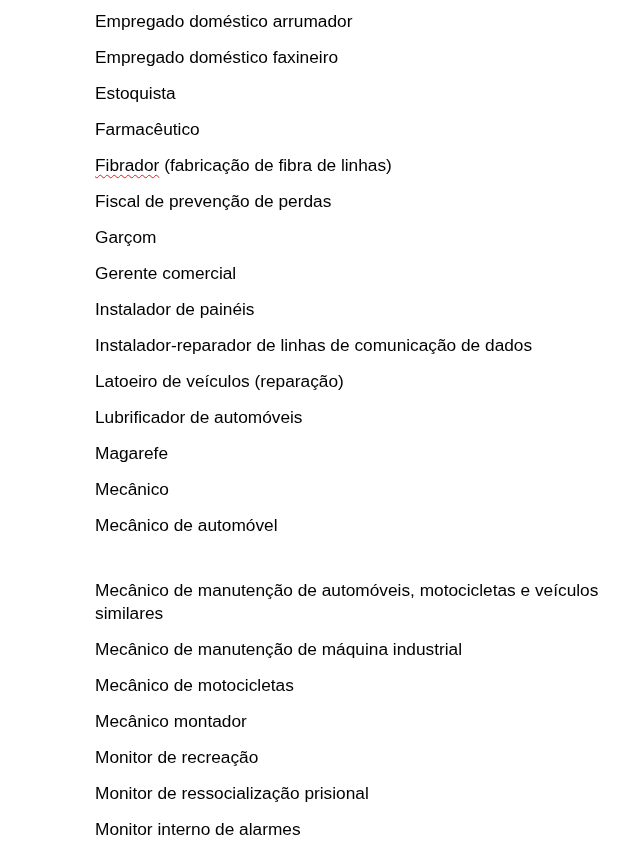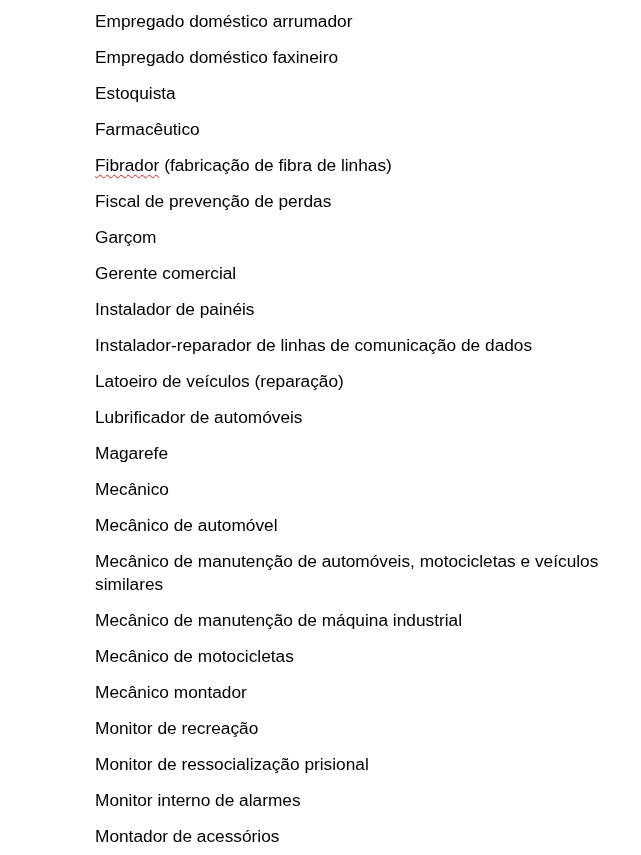--- a/index.html
+++ b/index.html
@@ -2,21 +2,21 @@
 <html><head>
 <meta charset="utf-8">
 <style>
   html, body { margin: 0; padding: 0; background: #ffffff; }
   body { width: 641px; height: 855px; overflow: hidden; position: relative; }
   .doc {
     position: absolute; left: 95px; top: 10px; width: 560px;
     font-family: "Liberation Sans", sans-serif; font-size: 17.3px; color: #000;
   }
   .item { margin: 0; line-height: 23px; padding-bottom: 13px; white-space: normal; }
-  .item.wrap { width: 546px; }
+  .item.wrap { width: 546px; margin-top: 29px; }
   .misspelled {
     text-decoration: underline wavy #e02020;
     text-decoration-thickness: 1px;
     text-underline-offset: 3px;
     text-align: center;
   }
 </style>
 </head>
 <body>
 

